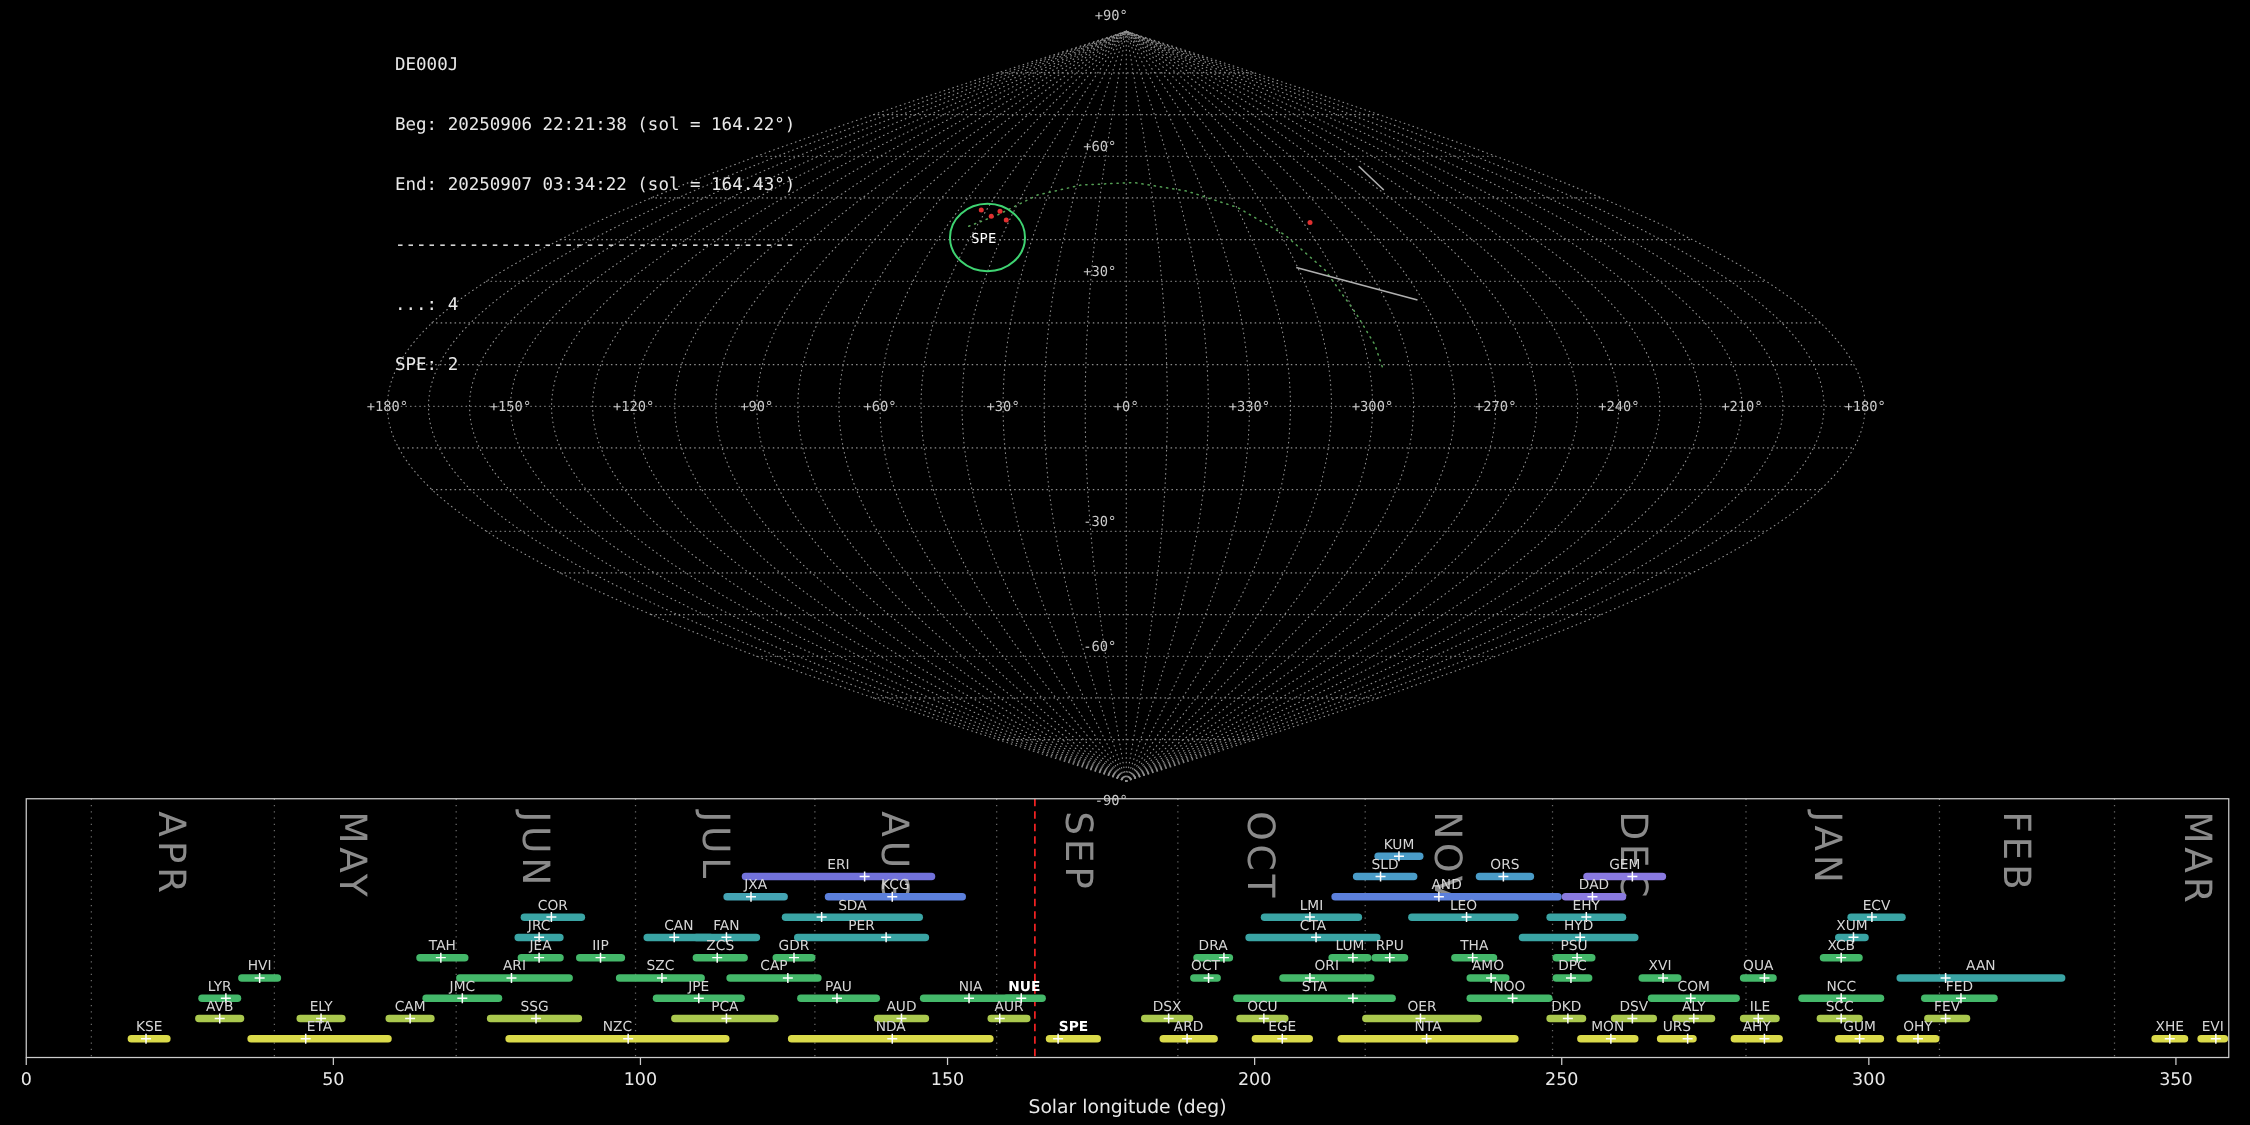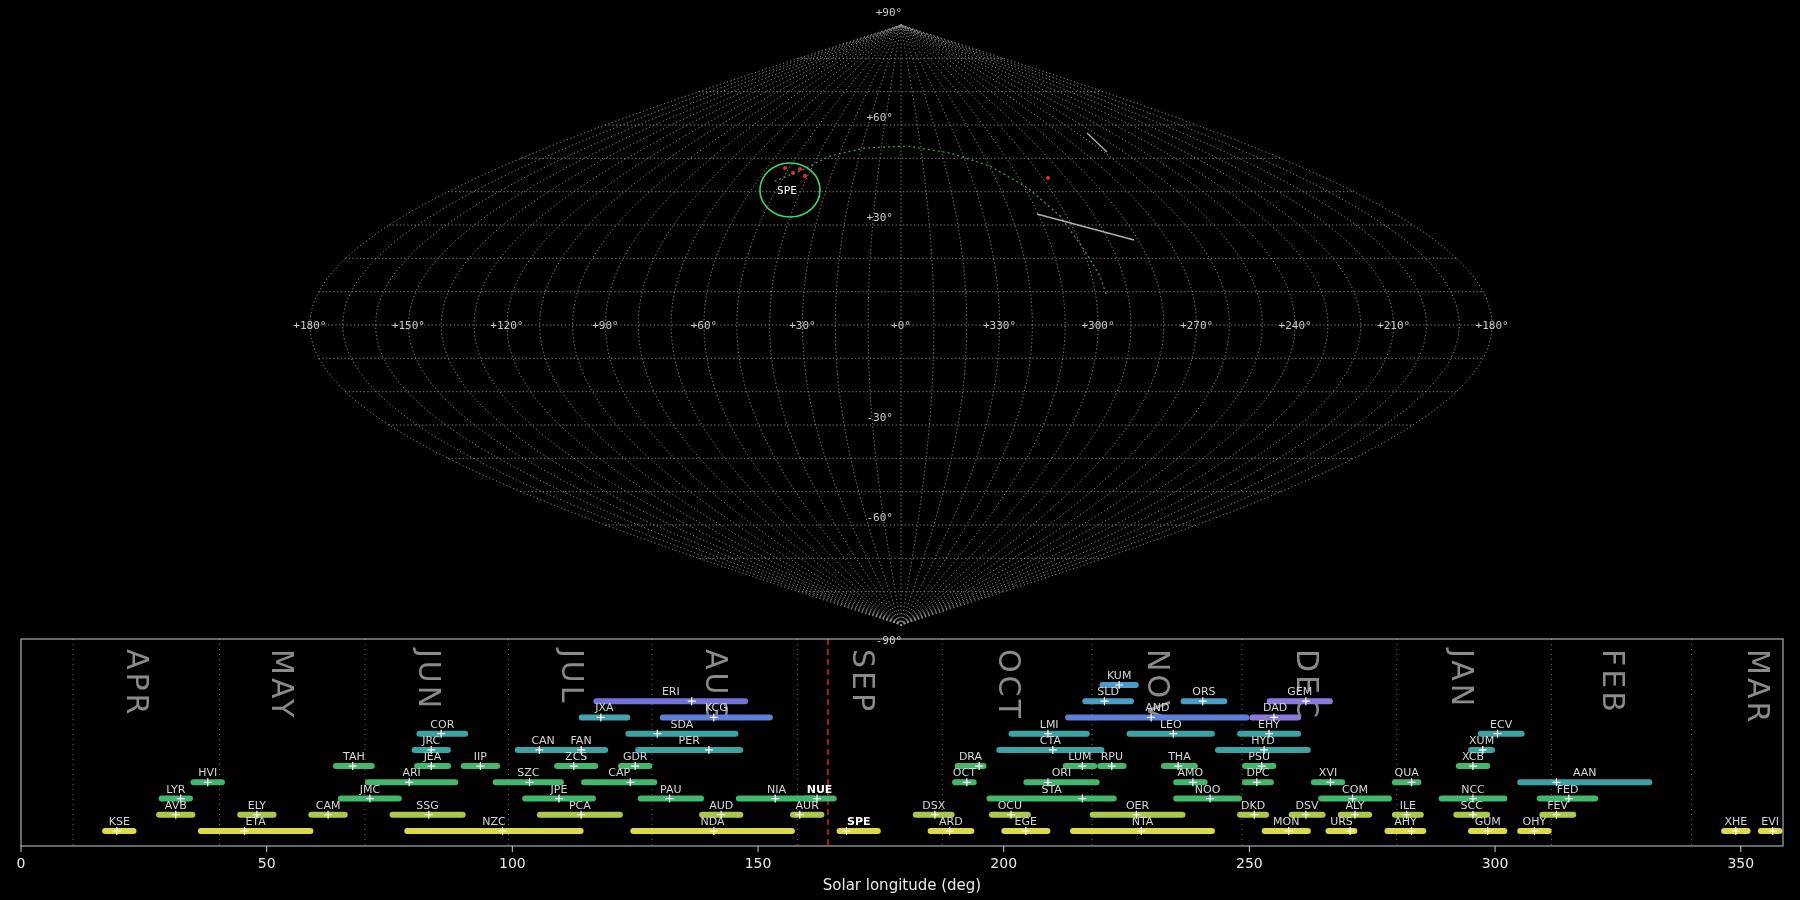--- a/index.html
+++ b/index.html
@@ -403,13 +403,21 @@
         <text x="1003.7105409927495" y="868" text-anchor="middle" class="ticklbl">200</text>
         <line x1="1249.388176240937" y1="846" x2="1249.388176240937" y2="852" stroke="#cccccc" stroke-width="1"></line>
         <text x="1249.388176240937" y="868" text-anchor="middle" class="ticklbl">250</text>
         <line x1="1495.0658114891244" y1="846" x2="1495.0658114891244" y2="852" stroke="#cccccc" stroke-width="1"></line>
         <text x="1495.0658114891244" y="868" text-anchor="middle" class="ticklbl">300</text>
         <line x1="1740.7434467373118" y1="846" x2="1740.7434467373118" y2="852" stroke="#cccccc" stroke-width="1"></line>
         <text x="1740.7434467373118" y="868" text-anchor="middle" class="ticklbl">350</text>
         <text x="902" y="890" text-anchor="middle" class="axislbl">Solar longitude (deg)</text>
       </g>
     </svg>
+  <div class="header">
+    <div>DE000J</div>
+    <div>Beg: 20250906 22:21:38 (sol = 164.22°)</div>
+    <div>End: 20250907 03:34:22 (sol = 164.43°)</div>
+    <div>--------------------------------------</div>
+    <div>...: 4</div>
+    <div>SPE: 2</div>
+  </div>
 </div>
 
 </body></html>

